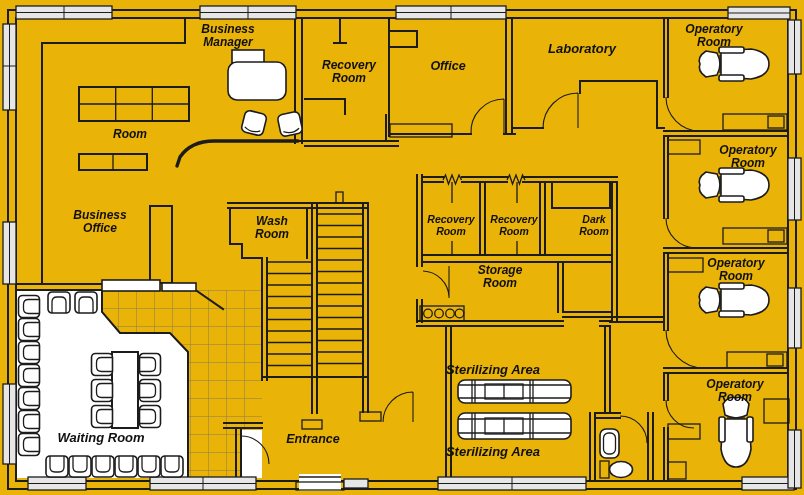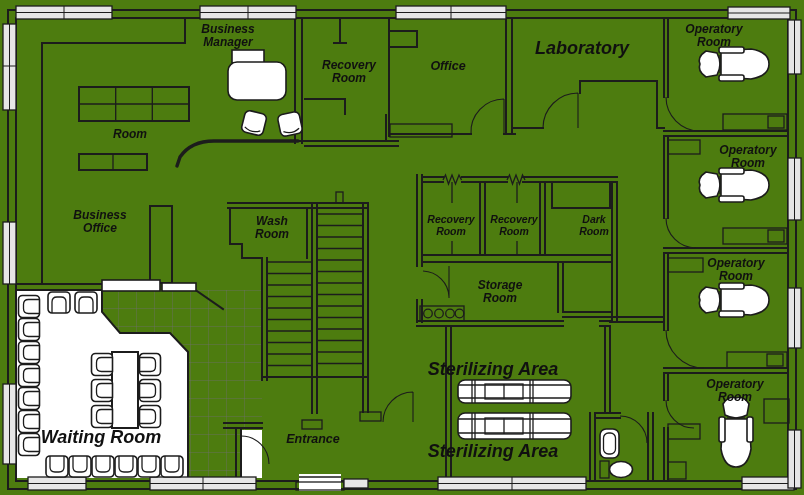--- a/index.html
+++ b/index.html
@@ -1,29 +1,29 @@
 <!DOCTYPE html>
 <html><head>
 <meta charset="utf-8">
 <style>
   html,body{margin:0;padding:0;background:#fff;}
-  .plan{position:relative;width:804px;height:495px;background:#4d7c0f;overflow:hidden;
+  .plan{position:relative;width:804px;height:495px;background:#eab308;overflow:hidden;
         font-family:"Liberation Sans",sans-serif;}
   .plan svg{position:absolute;left:0;top:0;}
   
   .w  {stroke:#1c1c1c;stroke-width:2;fill:none;stroke-linecap:square;}
   .w3 {stroke:#1c1c1c;stroke-width:3.4;fill:none;stroke-linecap:round;}
   .t  {stroke:#1c1c1c;stroke-width:1.3;fill:none;}
   .f  {fill:#ffffff;stroke:#1c1c1c;stroke-width:1.6;}
   .d  {stroke:#1c1c1c;stroke-width:1.1;fill:none;}
   .win{fill:#e6e6e6;stroke:#1c1c1c;stroke-width:1.3;}
   .winl{stroke:#1c1c1c;stroke-width:1;fill:none;}
   .room-label{position:absolute;transform:translate(-50%,-50%);font-style:italic;font-weight:bold;
       color:#101010;text-align:center;white-space:pre-line;line-height:1.1;font-size:12px;}
-  .fs11{font-size:10.5px;} .fs13{font-size:18px;} .fs12b{font-size:12.5px;}
+  .fs11{font-size:10.5px;} .fs13{font-size:13px;} .fs12b{font-size:12.5px;}
 </style>
 </head>
 <body>
 
 <div class="plan">
 <svg width="804" height="495" viewBox="0 0 804 495">
   <defs>
     <pattern id="tile" width="18" height="18" patternUnits="userSpaceOnUse" x="100" y="290">
       <path d="M18,0 H0 V18" fill="none" stroke="#6f6f6f" stroke-width="0.8"></path>
     </pattern>
@@ -307,19 +307,19 @@
   <div class="room-label" style="left:735px;top:391px">Operatory
 Room</div>
   <div class="room-label" style="left:272px;top:228px">Wash
 Room</div>
   <div class="room-label fs11" style="left:451px;top:226px">Recovery
 Room</div>
   <div class="room-label fs11" style="left:514px;top:226px">Recovery
 Room</div>
   <div class="room-label fs11" style="left:594px;top:226px">Dark
 Room</div>
-  <div class="room-label" style="left:500px;top:292px">Storage
+  <div class="room-label" style="left:500px;top:277px">Storage
 Room</div>
   <div class="room-label fs13" style="left:493px;top:370px">Sterilizing Area</div>
   <div class="room-label fs13" style="left:493px;top:452px">Sterilizing Area</div>
   <div class="room-label fs13" style="left:101px;top:438px">Waiting Room</div>
   <div class="room-label fs12b" style="left:313px;top:440px">Entrance</div>
 </div>
 
 </body></html>

